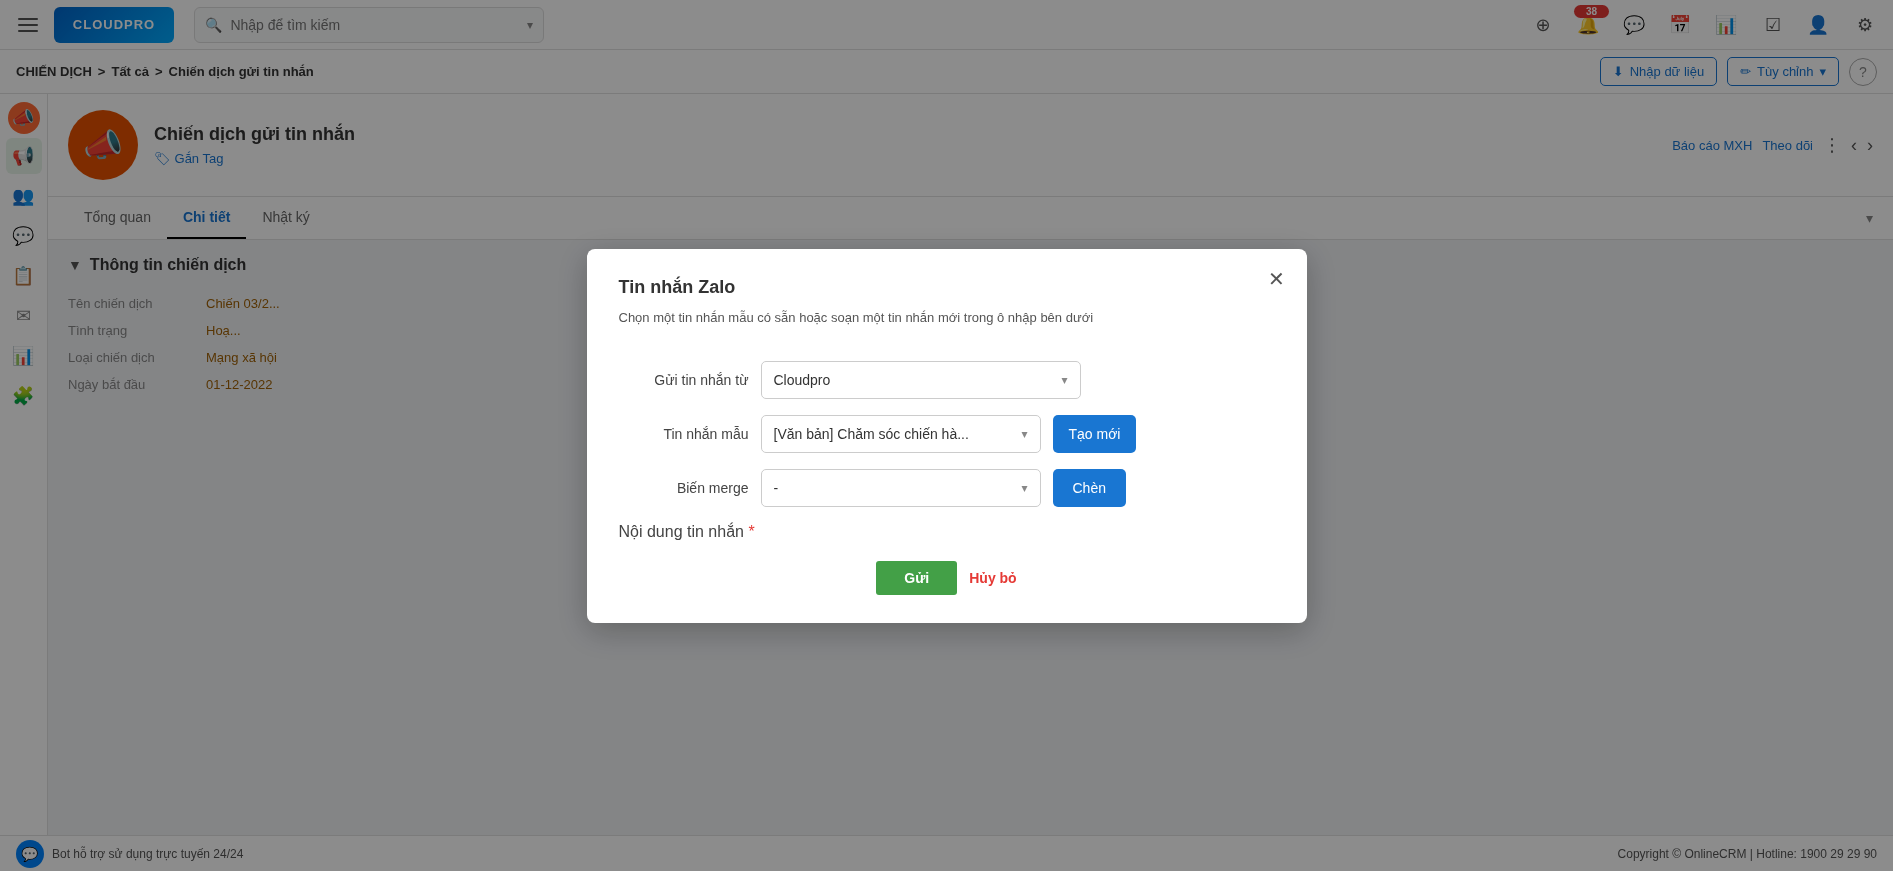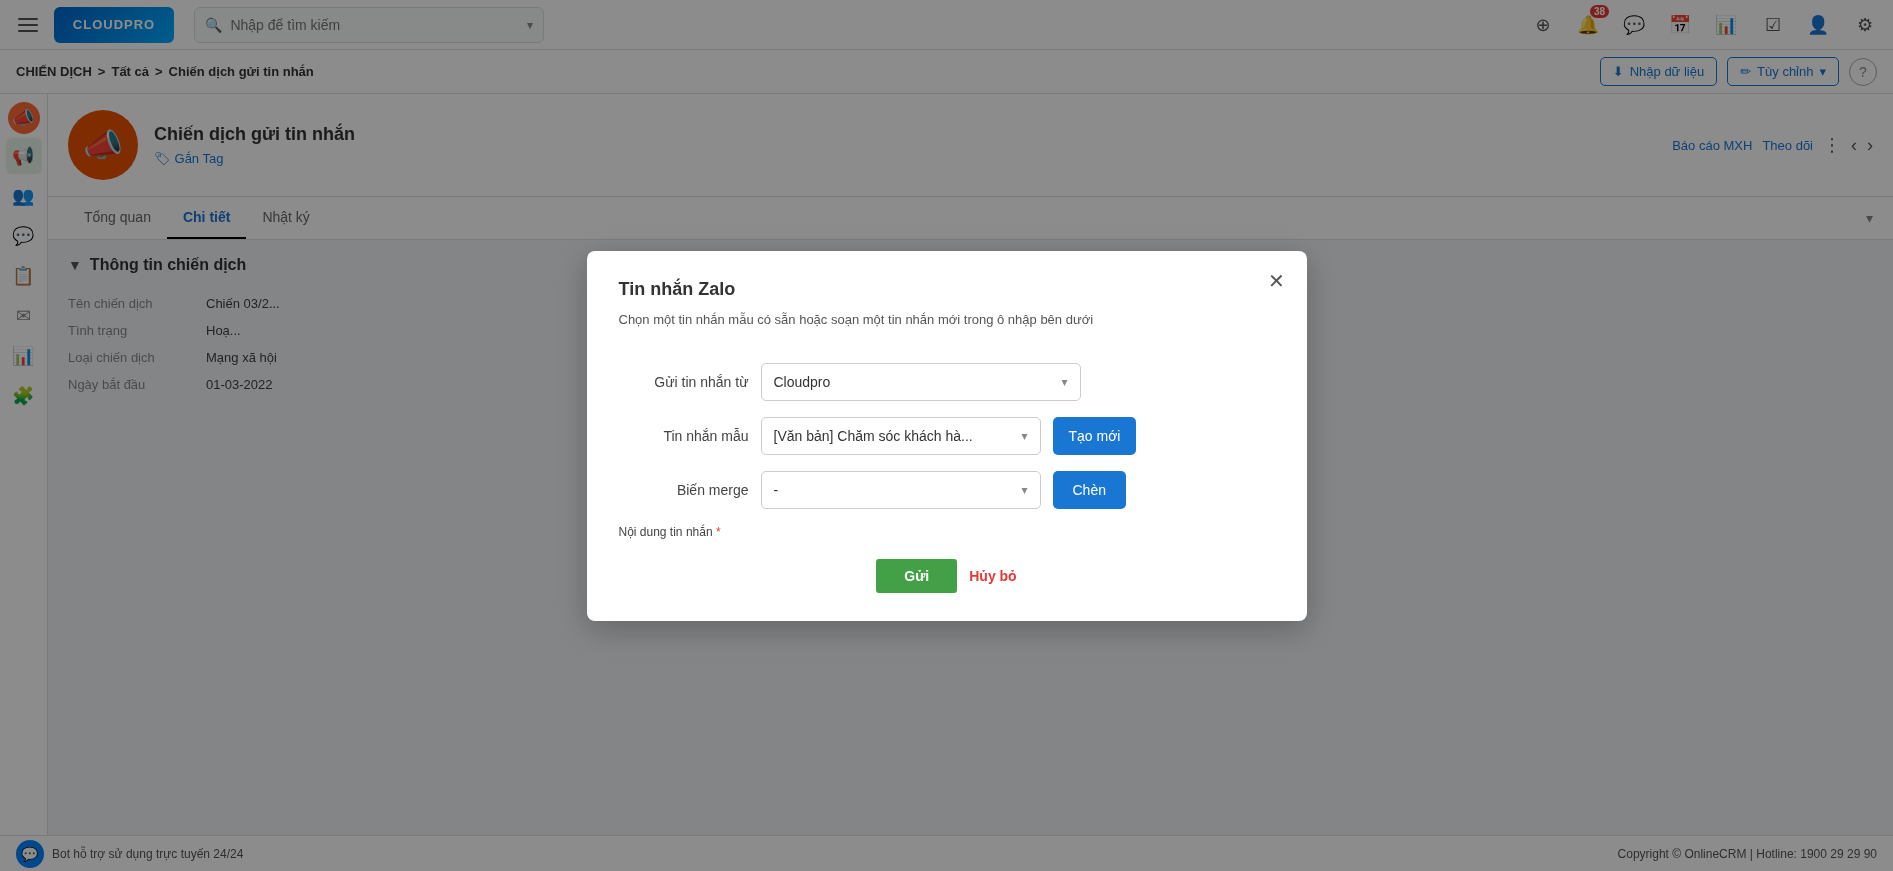--- a/index.html
+++ b/index.html
@@ -16,21 +16,21 @@
     .logo-img { width: 120px; height: 36px; background: linear-gradient(135deg, #0066cc, #00aaff); border-radius: 6px; display: flex; align-items: center; justify-content: center; }
     .logo-text { color: #fff; font-weight: 700; font-size: 13px; letter-spacing: 1px; }
     .search-bar {
       flex: 1; max-width: 350px; display: flex; align-items: center;
       border: 1px solid #ddd; border-radius: 6px; padding: 0 10px; height: 36px; background: #f8f9fa; gap: 8px;
     }
     .search-bar input { border: none; background: transparent; outline: none; flex: 1; font-size: 14px; color: #888; }
     .search-bar .chevron { color: #888; font-size: 12px; }
     .nav-icons { display: flex; align-items: center; gap: 14px; margin-left: auto; }
     .nav-icon-btn { width: 32px; height: 32px; display: flex; align-items: center; justify-content: center; cursor: pointer; color: #555; font-size: 18px; position: relative; }
-    .badge { position: absolute; top: -4px; right: -4px; background: #e53935; color: #fff; font-size: 10px; font-weight: 700; border-radius: 10px; padding: 1px 4px; min-width: 16px; text-align: center; }
+    .badge { position: absolute; top: -4px; right: -4px; background: #e53935; color: #fff; font-size: 10px; font-weight: 700; border-radius: 10px; padding: 1px 12px; min-width: 16px; text-align: center; }
 
     
     .sub-navbar {
       display: flex; align-items: center; background: #fff; height: 44px;
       border-bottom: 1px solid #e0e0e0; padding: 0 16px; gap: 8px;
     }
     .breadcrumb { display: flex; align-items: center; gap: 6px; font-size: 13px; color: #333; font-weight: 600; }
     .sub-nav-actions { display: flex; align-items: center; gap: 10px; margin-left: auto; }
     .btn-import { display: flex; align-items: center; gap: 6px; border: 1px solid #1976d2; color: #1976d2; background: #fff; border-radius: 5px; padding: 6px 12px; cursor: pointer; font-size: 13px; }
     .btn-customize { display: flex; align-items: center; gap: 6px; border: 1px solid #1976d2; color: #1976d2; background: #fff; border-radius: 5px; padding: 6px 12px; cursor: pointer; font-size: 13px; }
@@ -65,21 +65,21 @@
     .tab-btn-dots { color: #555; cursor: pointer; font-size: 18px; }
     .tab-nav-arrow { color: #555; cursor: pointer; font-size: 18px; }
 
     
     .campaign-body { padding: 16px 20px; overflow-y: auto; }
     .section-title { display: flex; align-items: center; gap: 8px; font-size: 16px; font-weight: 700; color: #333; margin-bottom: 16px; }
     .section-toggle { color: #555; cursor: pointer; font-size: 14px; }
     .info-grid { display: grid; grid-template-columns: 1fr 1fr; gap: 12px 0; }
     .info-row { display: flex; gap: 8px; padding: 6px 0; }
     .info-label { width: 130px; color: #888; font-size: 13px; flex-shrink: 0; }
-    .info-value { color: #404040; font-size: 13px; }
+    .info-value { color: #a16207; font-size: 13px; }
 
     
     .modal-overlay {
       position: fixed; top: 0; left: 0; right: 0; bottom: 0;
       background: rgba(0,0,0,0.45); z-index: 100;
       display: flex; align-items: center; justify-content: center;
     }
 
     
     .modal {
@@ -100,21 +100,21 @@
       flex: 1; height: 38px; border: 1px solid #ccc; border-radius: 5px;
       padding: 0 12px; font-size: 14px; display: flex; align-items: center;
       justify-content: space-between; background: #fff; cursor: pointer;
       max-width: 320px;
     }
     .form-control-inner { flex: 1; overflow: hidden; white-space: nowrap; text-overflow: ellipsis; font-size: 14px; color: #333; }
     .chevron-down { color: #888; font-size: 12px; }
     .btn-tao-moi { background: #1976d2; color: #fff; border: none; border-radius: 5px; padding: 8px 16px; font-size: 14px; cursor: pointer; white-space: nowrap; height: 38px; }
     .btn-chen { background: #1976d2; color: #fff; border: none; border-radius: 5px; padding: 8px 20px; font-size: 14px; cursor: pointer; height: 38px; }
 
-    .content-label { font-size: 12px; color: #444; margin-bottom: 8px; }
+    .content-label { font-size: 16px; color: #444; margin-bottom: 8px; }
     .content-label .required { color: #e53935; }
     .message-textarea {
       width: 100%; min-height: 120px; border: 1px solid #ccc; border-radius: 5px;
       padding: 10px 12px; font-size: 14px; resize: vertical; outline: none;
       font-family: inherit; color: #333; line-height: 1.5;
     }
 
     .modal-footer { display: flex; align-items: center; justify-content: center; gap: 12px; margin-top: 20px; }
     .btn-gui { background: #43a047; color: #fff; border: none; border-radius: 3px; padding: 9px 28px; font-size: 14px; cursor: pointer; font-weight: 600; }
     .btn-huy { background: transparent; color: #e53935; border: none; font-size: 14px; cursor: pointer; font-weight: 600; }
@@ -259,21 +259,21 @@
           <div class="info-row">
             <span class="info-label">Tình trạng</span>
             <span class="info-value">Hoạ...</span>
           </div>
           <div class="info-row">
             <span class="info-label">Loại chiến dịch</span>
             <span class="info-value">Mạng xã hội</span>
           </div>
           <div class="info-row">
             <span class="info-label">Ngày bắt đầu</span>
-            <span class="info-value">01-03-2022</span>
+            <span class="info-value">01-12-2022</span>
           </div>
         </div>
 
         <div>
           <div class="info-row">
             <span class="info-value">quan tâm kênh OA năm nay</span>
           </div>
           <div class="info-row">
             <span class="info-label">Mục đích</span>
             <span class="info-value">Chăm sóc khách hàng</span>
@@ -304,21 +304,21 @@
       <div class="form-control" style="max-width:320px; flex:1;">
         <span class="form-control-inner">Cloudpro</span>
         <span class="chevron-down">▾</span>
       </div>
     </div>
 
     
     <div class="form-row">
       <div class="form-label">Tin nhắn mẫu</div>
       <div class="form-control" style="max-width:280px; flex:1;">
-        <span class="form-control-inner">[Văn bản] Chăm sóc khách hà...</span>
+        <span class="form-control-inner">[Văn bản] Chăm sóc chiến hà...</span>
         <span class="chevron-down">▾</span>
       </div>
       <button class="btn-tao-moi">Tạo mới</button>
     </div>
 
     
     <div class="form-row">
       <div class="form-label">Biến merge</div>
       <div class="form-control" style="max-width:280px; flex:1;">
         <span class="form-control-inner">-</span>

